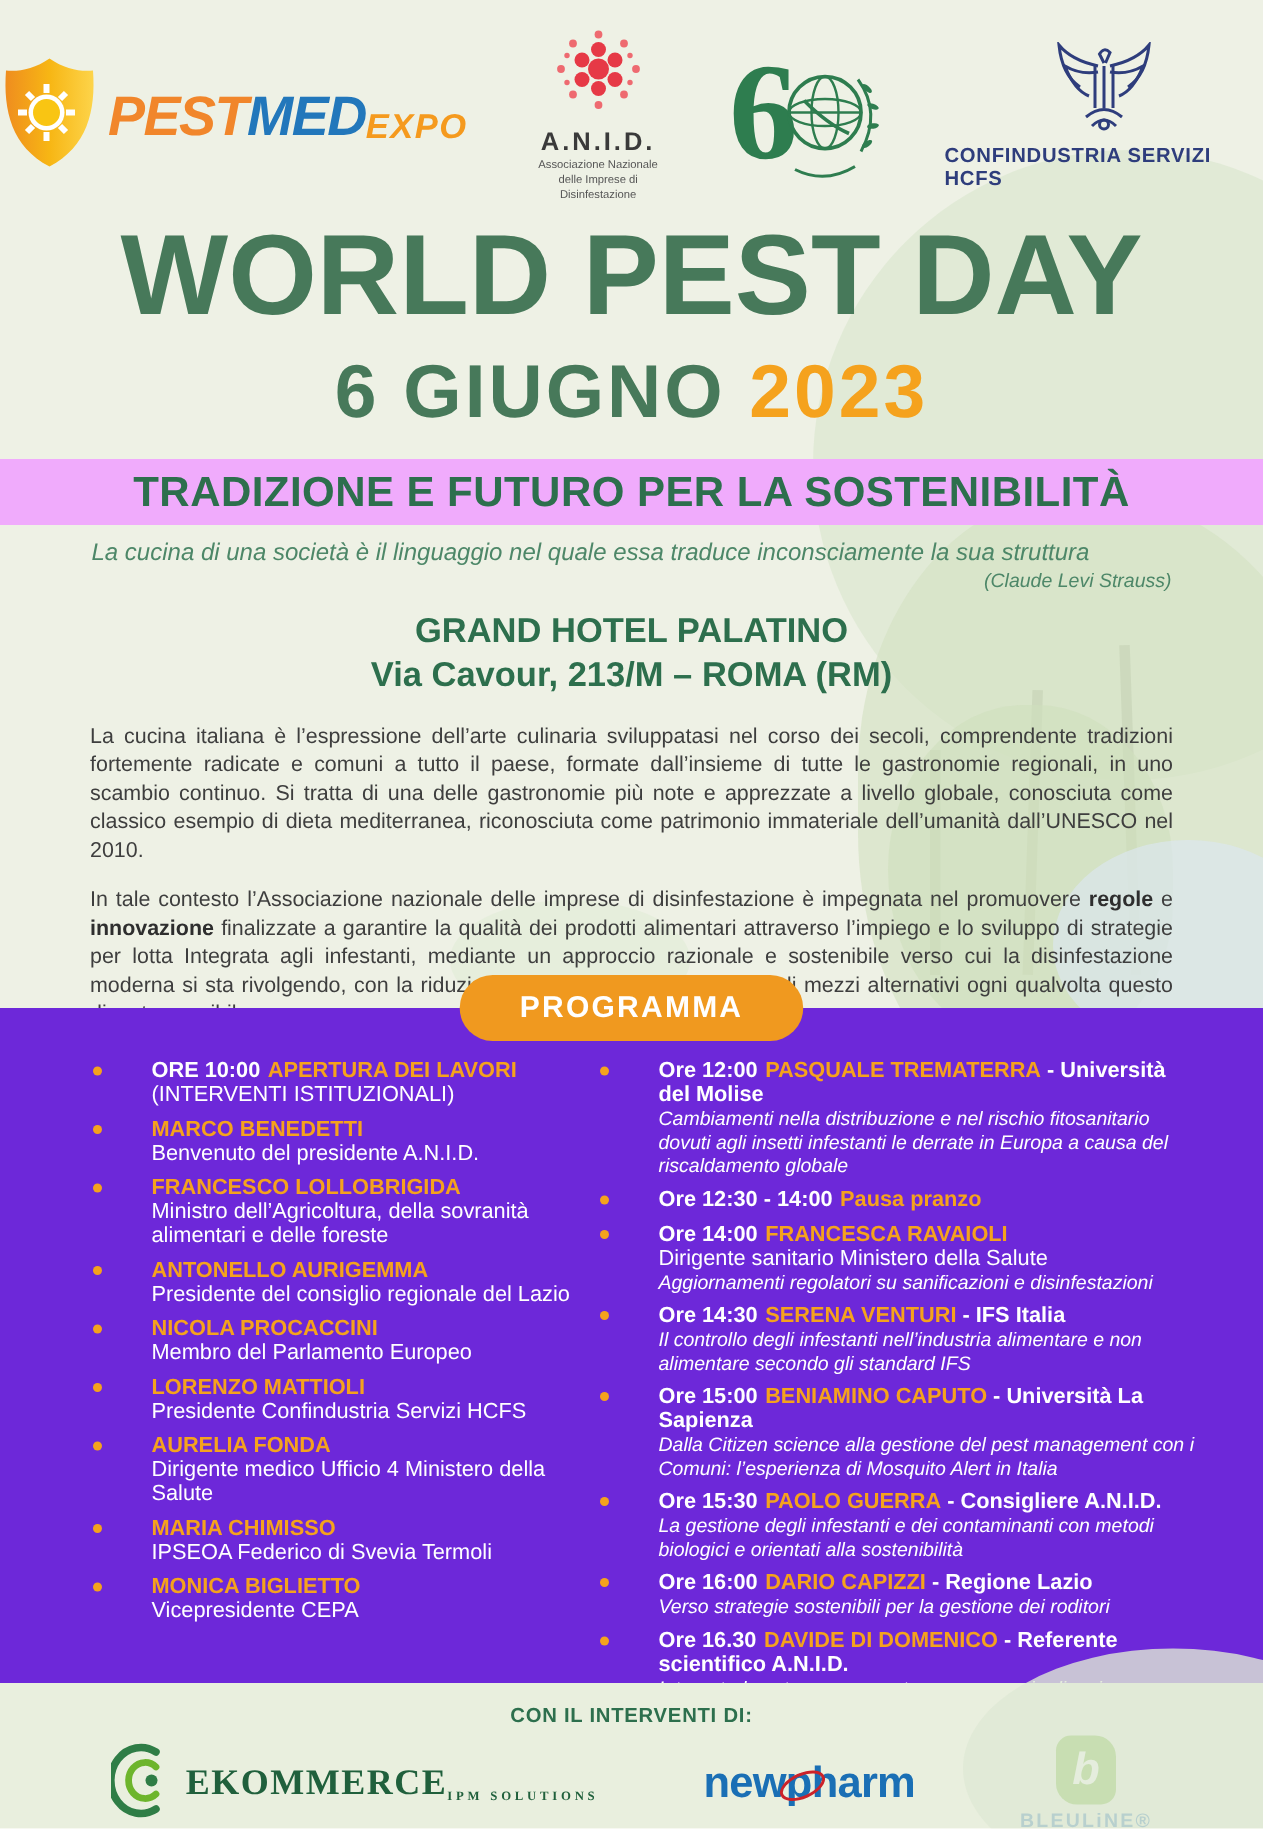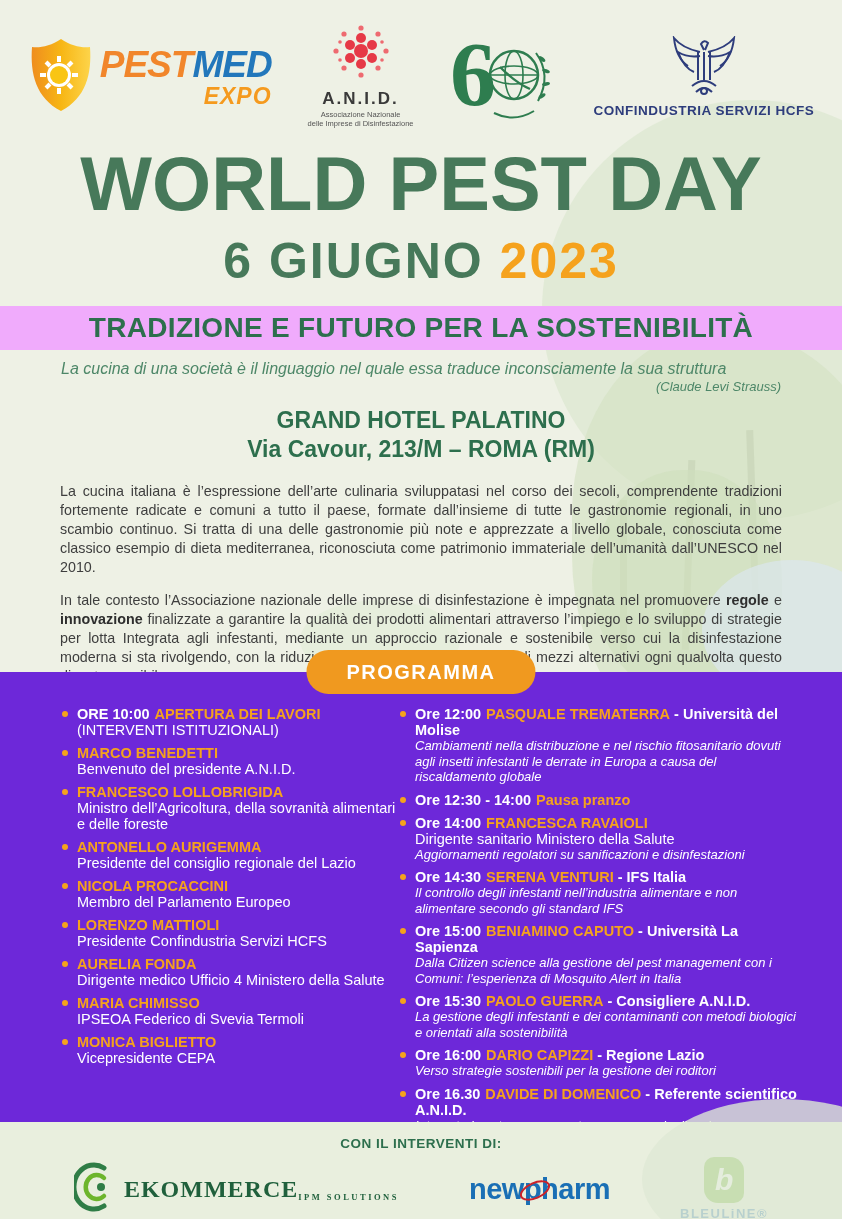--- a/index.html
+++ b/index.html
@@ -14,21 +14,21 @@
   .blob5{right:-80px;bottom:-40px;width:280px;height:160px;background:#dfe9d4;opacity:.8;}
   .blob6{left:300px;top:600px;width:160px;height:80px;background:#e3ecd8;opacity:.7;}
   .trunk{position:absolute;width:7px;background:#c2cfb2;opacity:.55;pointer-events:none;}
   .trunk1{right:150px;top:460px;height:190px;transform:rotate(2deg);}
   .trunk2{right:85px;top:430px;height:220px;transform:rotate(-2deg);}
   .trunk3{right:215px;top:500px;height:150px;}
   
   .logo-row{position:relative;display:flex;justify-content:center;align-items:center;
     gap:36px;padding-top:22px;height:110px;}
   .pestmed{display:flex;align-items:center;gap:6px;}
-  .pm-text{display:flex;flex-direction:column;line-height:1;}
+  .pm-text{display:flex;flex-direction:row;line-height:1;}
   .pm-line1{font-size:37px;font-weight:bold;font-style:italic;letter-spacing:-1px;}
   .pm-pest{color:#f1862b;}
   .pm-med{color:#2277bb;}
   .pm-expo{color:#f59a1e;font-size:23px;font-weight:bold;font-style:italic;
     align-self:flex-end;letter-spacing:1px;margin-top:2px;}
   .anid{display:flex;flex-direction:column;align-items:center;line-height:1.2;}
   .anid-name{font-size:17px;font-weight:bold;color:#3a3a3a;letter-spacing:2px;margin-top:2px;}
   .anid-sub{font-size:7.5px;color:#555;text-align:center;line-height:1.3;}
   .confind{display:flex;flex-direction:column;align-items:center;}
   .confind-label{font-size:13.5px;font-weight:bold;color:#2e3d7c;letter-spacing:.5px;margin-top:3px;}
@@ -56,21 +56,21 @@
   .intro b{color:#2e2e2e;}
   
   .program{position:absolute;left:0;top:672px;width:842px;height:450px;background:#6d28d9;}
   .prog-btn{position:absolute;left:50%;top:-22px;transform:translateX(-50%);
     background:#f0991f;color:#fff;font-weight:bold;font-size:20px;letter-spacing:1.5px;
     padding:12px 40px;border-radius:24px;border:none;line-height:1;}
   .prog-cols{display:flex;padding:34px 44px 0 62px;}
   .prog-col{list-style:none;margin:0;padding:0;}
   .prog-col-left{width:336px;flex:none;}
   .prog-col-right{flex:1;padding-left:2px;}
-  .prog-col li{display:flex;margin-bottom:7px;}
+  .prog-col li{display:flex;margin-bottom:7px;gap:24px;}
   .dot{flex:none;width:6px;height:6px;border-radius:50%;background:#f5a21d;margin:5px 9px 0 0;}
   .pi-body{flex:1;}
   .pi-line1{font-size:14.5px;font-weight:bold;line-height:16px;color:#fff;}
   .pi-time{color:#fff;margin-right:5px;}
   .pi-title{color:#f5a21d;}
   .pi-aff{color:#fff;font-weight:bold;margin-left:4px;}
   .pi-desc{font-size:14.5px;color:#fff;line-height:16px;}
   .pi-italic{font-size:13px;font-style:italic;color:#fff;line-height:15.5px;}
   
   .footer{position:absolute;left:0;top:1122px;width:842px;height:97px;background:#e9efde;}

